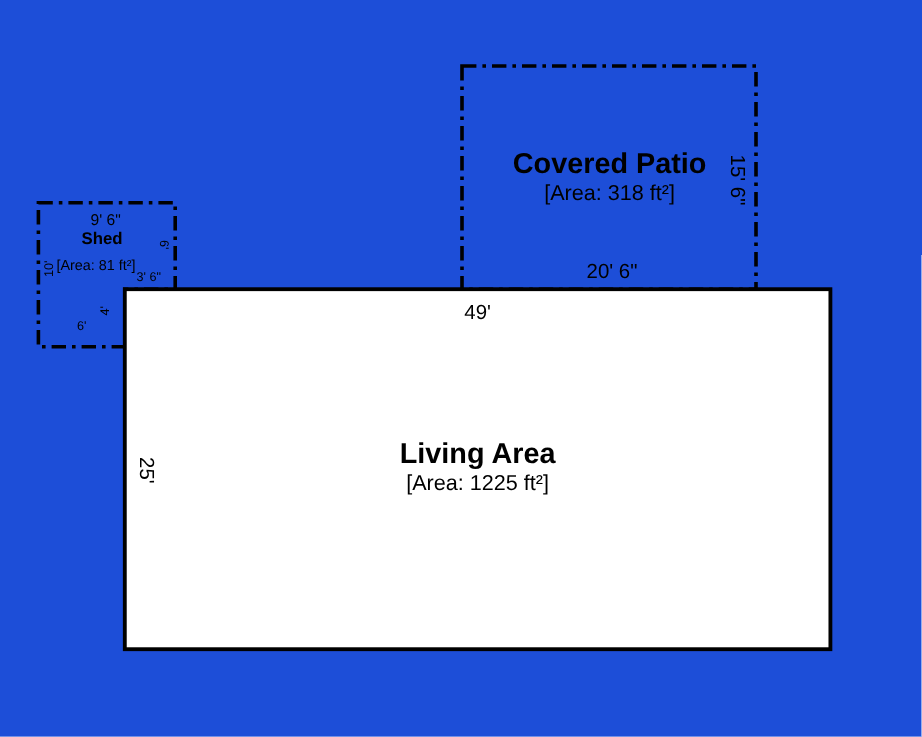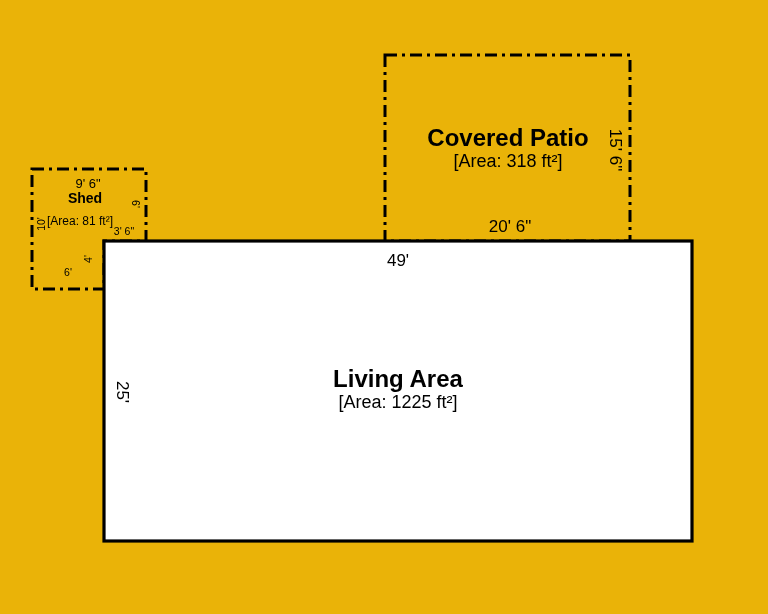--- a/index.html
+++ b/index.html
@@ -5,21 +5,21 @@
   html, body {
     margin: 0;
     padding: 0;
     background: #ffffff;
     font-family: "Liberation Sans", sans-serif;
   }
   .canvas {
     position: relative;
     width: 768px;
     height: 614px;
-    background: #eab308;
+    background: #1d4ed8;
     overflow: hidden;
   }
   svg text {
     fill: #000000;
     text-anchor: middle;
     dominant-baseline: central;
     font-family: "Liberation Sans", sans-serif;
   }
   .room-name  { font-weight: bold; font-size: 24px; }
   .room-area  { font-size: 18px; }

